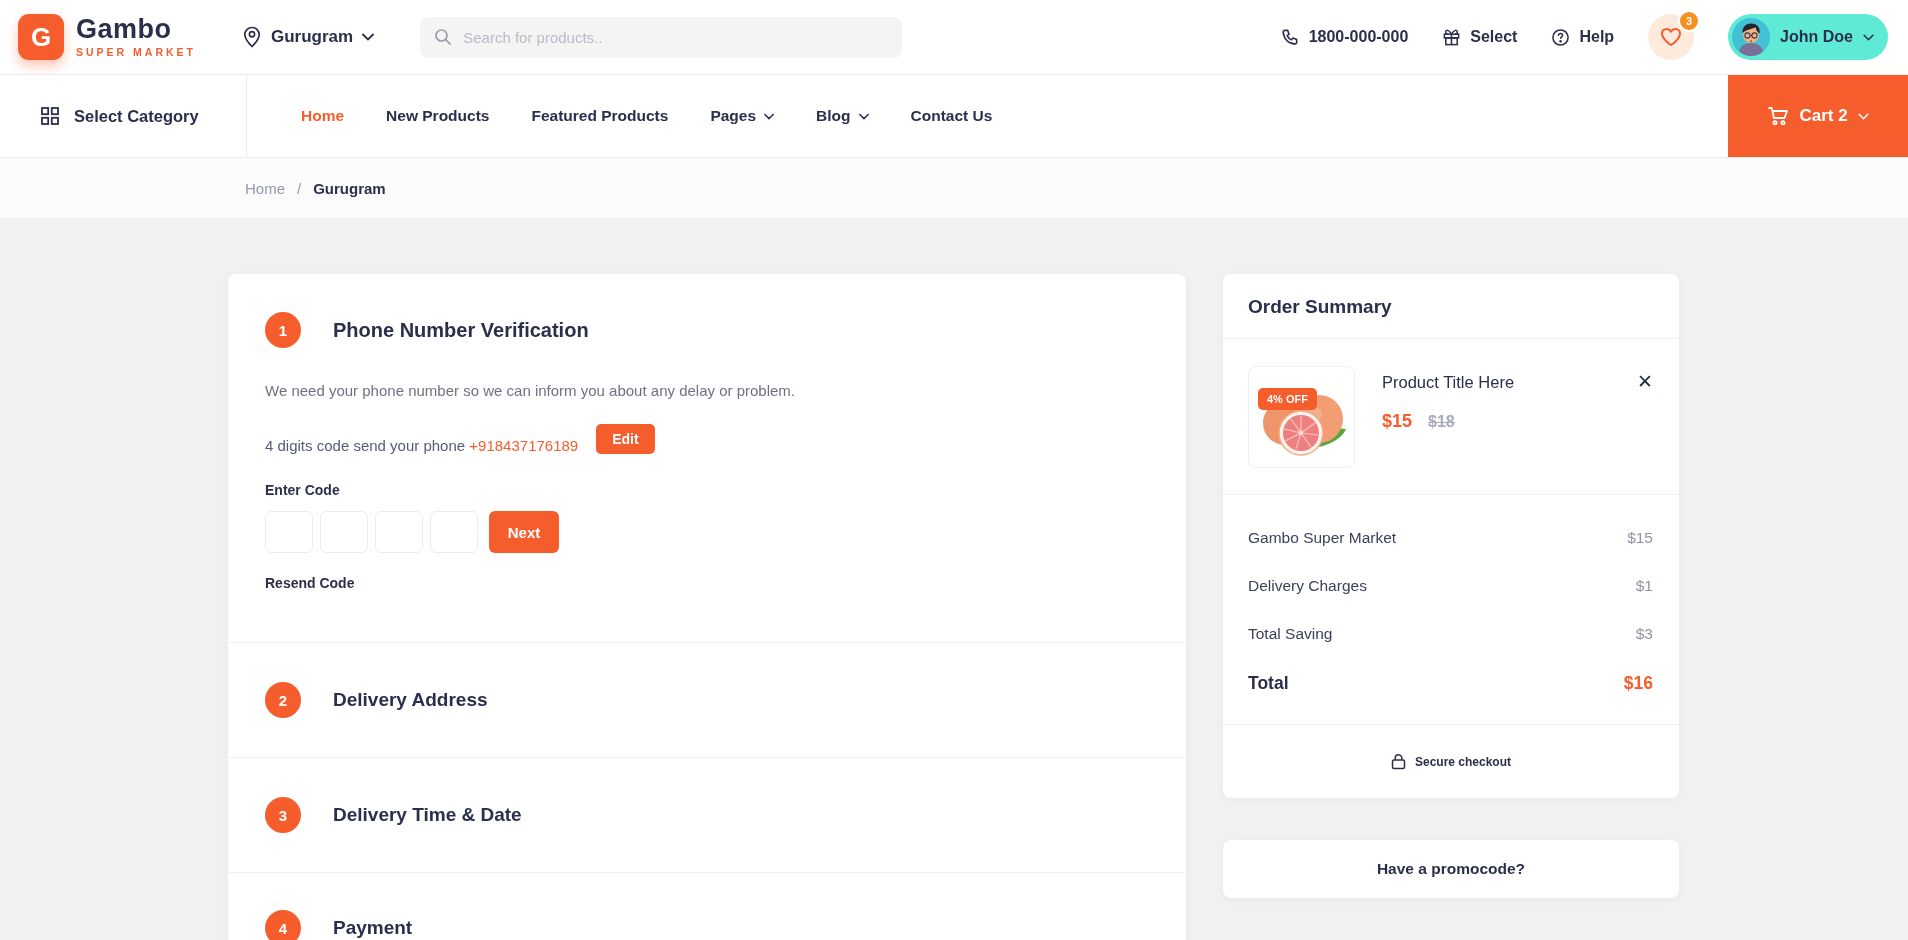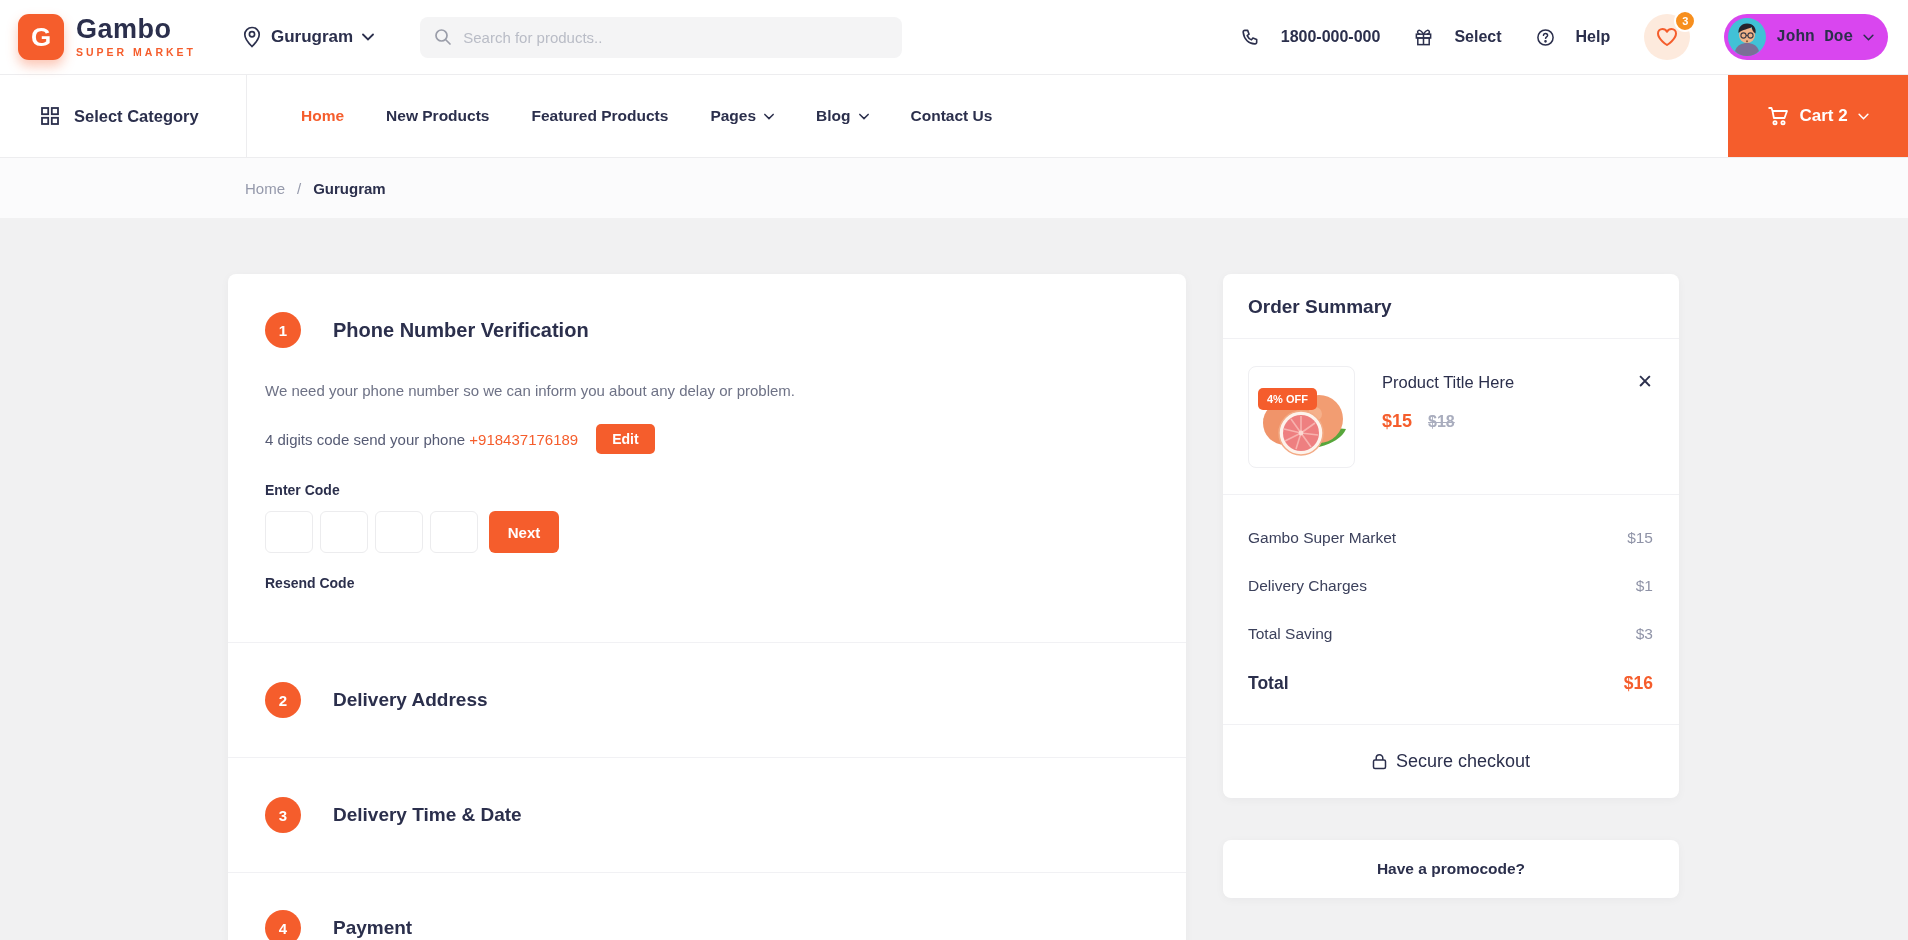--- a/index.html
+++ b/index.html
@@ -15,29 +15,29 @@
   .brand-name { font-size:27px; font-weight:bold; letter-spacing:.5px; line-height:1; }
   .brand-tagline { font-size:10.5px; font-weight:bold; color:#f55d2c; letter-spacing:3px; margin-top:3px; }
   .location { display:flex; align-items:center; gap:9px; margin-left:46px; cursor:pointer; }
   .location-label { font-size:17px; font-weight:bold; }
   .search { margin-left:46px; width:482px; height:41px; background:#f4f4f5; border-radius:8px;
     display:flex; align-items:center; padding:0 14px; gap:11px; }
   .search input { border:none; outline:none; background:transparent; font-size:15px; color:#2b2f4c;
     width:100%; font-family:"Liberation Sans", sans-serif; }
   .search input::placeholder { color:#b9bcc6; }
   .header-right { margin-left:auto; display:flex; align-items:center; gap:34px; }
-  .h-item { display:flex; align-items:center; gap:21px; cursor:pointer; }
+  .h-item { display:flex; align-items:center; gap:9px; cursor:pointer; }
   .h-item span { font-size:16px; font-weight:bold; color:#2b2f4c; }
   .wishlist { position:relative; width:46px; height:46px; border-radius:50%; background:#fdeadd;
     display:flex; align-items:center; justify-content:center; cursor:pointer; }
   .wishlist-badge { position:absolute; top:-4px; right:-6px; min-width:22px; height:22px; border-radius:50%;
     background:#f5a623; background:#f7941d; background:#f78f1e; border:2px solid #fff; color:#fff;
     font-size:11px; font-weight:bold; display:flex; align-items:center; justify-content:center; }
-  .user-pill { display:flex; align-items:center; gap:10px; background:#d946ef; border-radius:24px;
-    height:46px; padding:4px 14px 4px 4px; cursor:pointer;font-family:Liberation Mono, monospace; }
+  .user-pill { display:flex; align-items:center; gap:10px; background:#5eead4; border-radius:24px;
+    height:46px; padding:4px 14px 4px 4px; cursor:pointer; }
   .user-name { font-size:16px; font-weight:bold; }
 
   
   .navbar { height:84px; background:#fff; border-top:1px solid #ededef; border-bottom:1px solid #ededef;
     display:flex; align-items:stretch; }
   .select-category { width:247px; display:flex; align-items:center; gap:14px; padding-left:40px;
     border-right:1px solid #ededef; cursor:pointer; }
   .select-category span { font-size:16.5px; font-weight:bold; }
   .nav-links { display:flex; align-items:center; gap:42px; margin-left:54px; }
   .nav-link { display:flex; align-items:center; gap:8px; font-size:15.5px; font-weight:bold;
@@ -57,21 +57,21 @@
   .page-body { display:flex; align-items:flex-start; padding:56px 0 0 228px; }
   .card { background:#fff; border-radius:8px; box-shadow:0 2px 10px rgba(30,30,60,.04); }
 
   .checkout-card { width:958px; }
   .step-section-1 { padding:38px 38px 50px 37px; }
   .step-head { display:flex; align-items:center; gap:32px; }
   .step-circle { width:36px; height:36px; border-radius:50%; background:#f55d2c; color:#fff;
     display:flex; align-items:center; justify-content:center; font-size:15px; font-weight:bold; flex:0 0 36px; }
   .step-title { font-size:20px; font-weight:bold; }
   .pv-desc { margin:34px 0 0 0; font-size:15px; color:#6e7286; }
-  .pv-sent-row { margin-top:25px; display:flex; align-items:center; gap:18px; }
+  .pv-sent-row { margin-top:25px; display:flex; align-items:flex-end; gap:18px; }
   .pv-sent-text { font-size:15px; color:#565b74; }
   .pv-phone { color:#f55d2c; }
   .edit-btn { background:#f55d2c; color:#fff; border:none; border-radius:5px; height:30px;
     padding:0 16px; font-size:14px; font-weight:bold; cursor:pointer; font-family:"Liberation Sans",sans-serif; }
   .enter-code-label { margin-top:28px; font-size:14px; font-weight:bold; }
   .code-row { margin-top:13px; display:flex; align-items:center; gap:7px; }
   .code-box { width:48px; height:42px; border:1px solid #ececee; border-radius:6px; background:#fff;
     text-align:center; font-size:16px; outline:none; font-family:"Liberation Sans",sans-serif; }
   .next-btn { margin-left:4px; width:70px; height:42px; background:#f55d2c; border:none; border-radius:6px;
     color:#fff; font-size:15px; font-weight:bold; cursor:pointer; font-family:"Liberation Sans",sans-serif; }
@@ -100,21 +100,21 @@
     line-height:1; }
   .totals { border-top:1px solid #f1f1f4; padding:34px 26px 30px 25px; }
   .t-row { display:flex; justify-content:space-between; align-items:center; margin-bottom:30px; }
   .t-label { font-size:15.5px; color:#3c415c; }
   .t-value { font-size:15.5px; color:#8f93a7; }
   .t-row-total { margin-bottom:0; }
   .t-row-total .t-label { font-size:17.5px; font-weight:bold; color:#2b2f4c; }
   .t-row-total .t-value { font-size:17.5px; font-weight:bold; color:#f55d2c; }
   .secure-row { border-top:1px solid #f1f1f4; height:74px; display:flex; align-items:center;
     justify-content:center; gap:9px; }
-  .secure-row span { font-size:18px; font-weight:normal; }
+  .secure-row span { font-size:12px; font-weight:bold; }
   .promo-card { margin-top:42px; height:58px; display:flex; align-items:center; justify-content:center;
     cursor:pointer; }
   .promo-card span { font-size:15.5px; font-weight:bold; }
 
   svg { display:block; }
 </style>
 </head>
 <body>
 
 <div class="header">

